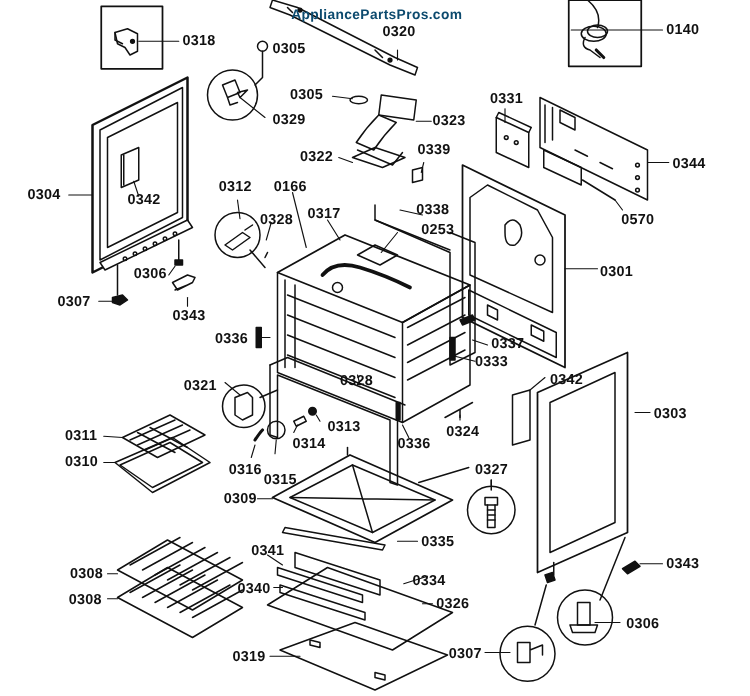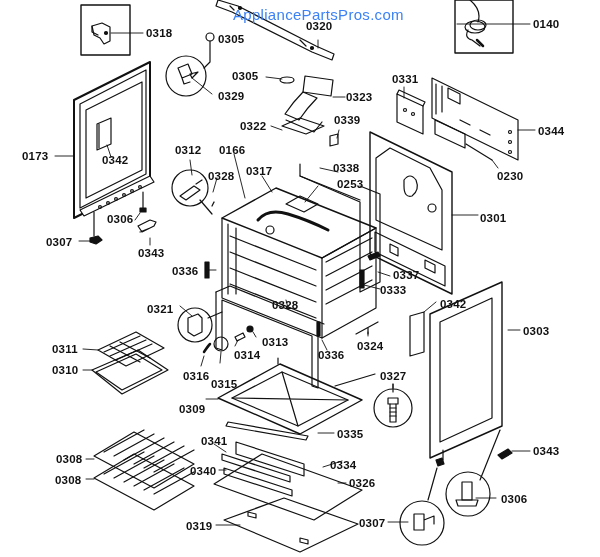--- a/index.html
+++ b/index.html
@@ -12,23 +12,23 @@
       font-weight: bold;
       color: #111111;
       line-height: 12px;
       white-space: nowrap;
       letter-spacing: 0.2px;
     }
     .wm {
       position: absolute;
       left: 233px; top: 6px;
       font-family: "Liberation Sans", sans-serif;
-      font-size: 15px;
-      font-weight: normal;
-      color: #3b82f6;
+      font-size: 11px;
+      font-weight: bold;
+      color: #0c4a6e;
       letter-spacing: 0.3px;
     }
     svg * { vector-effect: non-scaling-stroke; }
   </style>
 </head>
 <body>
 
 <div id="stage">
 
   <svg id="art" viewBox="0 0 600 557" fill="none" stroke="#111" stroke-width="1.2" stroke-linejoin="round" stroke-linecap="round">
@@ -316,26 +316,26 @@
   <span class="lbl" style="left:218px;top:33px">0305</span>
   <span class="lbl" style="left:306px;top:20px">0320</span>
   <span class="lbl" style="left:533px;top:18px">0140</span>
   <span class="lbl" style="left:232px;top:70px">0305</span>
   <span class="lbl" style="left:218px;top:90px">0329</span>
   <span class="lbl" style="left:392px;top:73px">0331</span>
   <span class="lbl" style="left:346px;top:91px">0323</span>
   <span class="lbl" style="left:538px;top:125px">0344</span>
   <span class="lbl" style="left:240px;top:120px">0322</span>
   <span class="lbl" style="left:334px;top:114px">0339</span>
-  <span class="lbl" style="left:22px;top:150px">0173</span>
+  <span class="lbl" style="left:22px;top:150px">0304</span>
   <span class="lbl" style="left:102px;top:154px">0342</span>
   <span class="lbl" style="left:175px;top:144px">0312</span>
   <span class="lbl" style="left:219px;top:144px">0166</span>
   <span class="lbl" style="left:333px;top:162px">0338</span>
-  <span class="lbl" style="left:497px;top:170px">0230</span>
+  <span class="lbl" style="left:497px;top:170px">0570</span>
   <span class="lbl" style="left:208px;top:170px">0328</span>
   <span class="lbl" style="left:246px;top:165px">0317</span>
   <span class="lbl" style="left:337px;top:178px">0253</span>
   <span class="lbl" style="left:480px;top:212px">0301</span>
   <span class="lbl" style="left:107px;top:213px">0306</span>
   <span class="lbl" style="left:46px;top:236px">0307</span>
   <span class="lbl" style="left:138px;top:247px">0343</span>
   <span class="lbl" style="left:172px;top:265px">0336</span>
   <span class="lbl" style="left:393px;top:269px">0337</span>
   <span class="lbl" style="left:380px;top:284px">0333</span>
@@ -345,21 +345,21 @@
   <span class="lbl" style="left:523px;top:325px">0303</span>
   <span class="lbl" style="left:52px;top:343px">0311</span>
   <span class="lbl" style="left:262px;top:336px">0313</span>
   <span class="lbl" style="left:234px;top:349px">0314</span>
   <span class="lbl" style="left:318px;top:349px">0336</span>
   <span class="lbl" style="left:357px;top:340px">0324</span>
   <span class="lbl" style="left:52px;top:364px">0310</span>
   <span class="lbl" style="left:211px;top:378px">0315</span>
   <span class="lbl" style="left:183px;top:370px">0316</span>
   <span class="lbl" style="left:380px;top:370px">0327</span>
-  <span class="lbl" style="left:179px;top:403px">0309</span>
+  <span class="lbl" style="left:179px;top:393px">0309</span>
   <span class="lbl" style="left:337px;top:428px">0335</span>
   <span class="lbl" style="left:201px;top:435px">0341</span>
   <span class="lbl" style="left:56px;top:453px">0308</span>
   <span class="lbl" style="left:330px;top:459px">0334</span>
   <span class="lbl" style="left:533px;top:445px">0343</span>
   <span class="lbl" style="left:190px;top:465px">0340</span>
   <span class="lbl" style="left:349px;top:477px">0326</span>
   <span class="lbl" style="left:55px;top:474px">0308</span>
   <span class="lbl" style="left:501px;top:493px">0306</span>
   <span class="lbl" style="left:186px;top:520px">0319</span>

